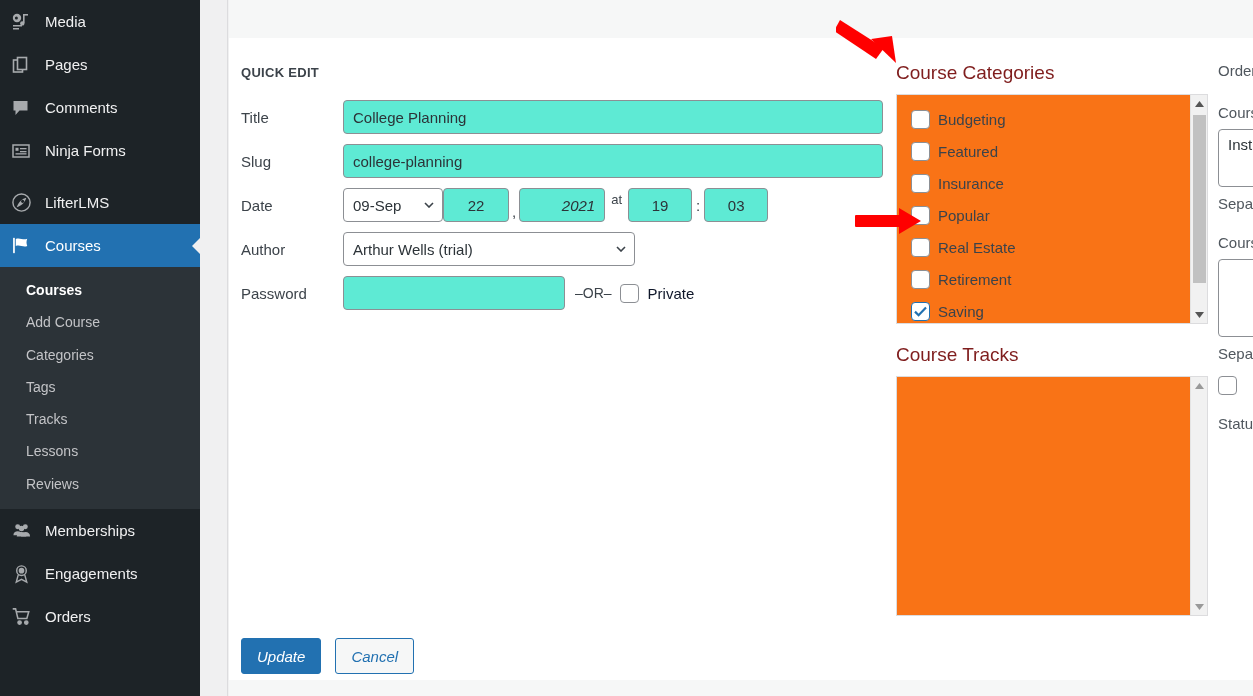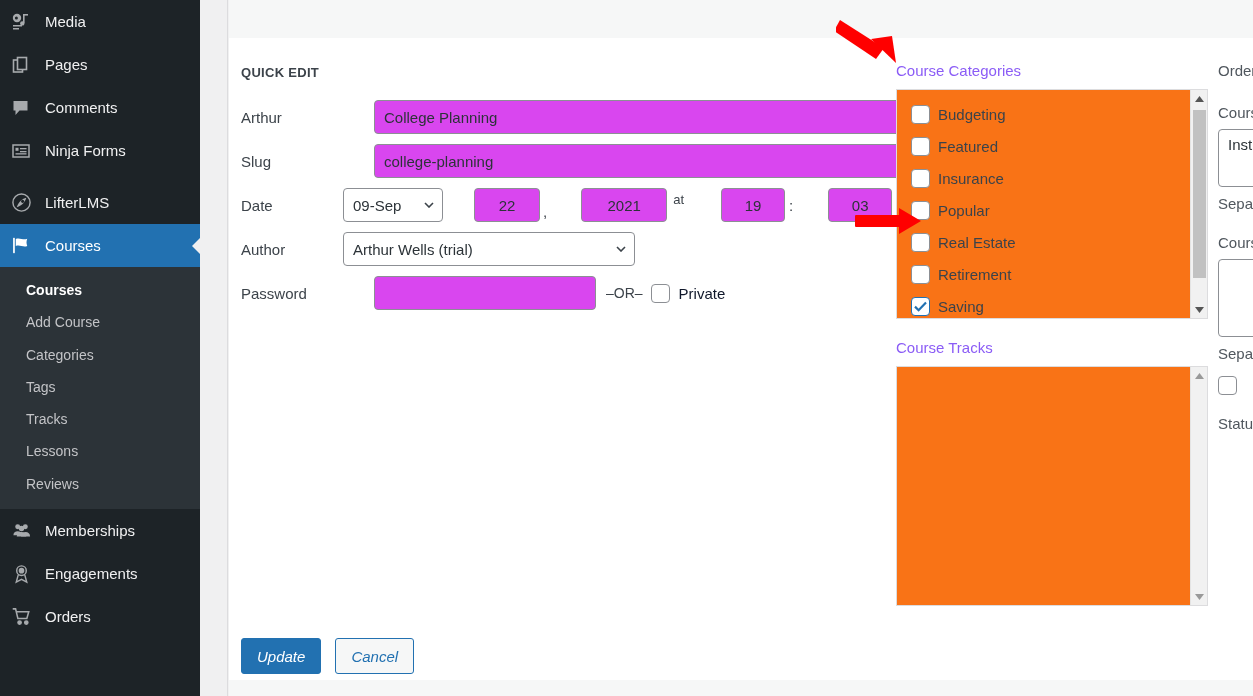--- a/index.html
+++ b/index.html
@@ -100,27 +100,26 @@
   .form-col { position: absolute; left: 12px; top: 62px; width: 660px; }
   .frow { display: flex; align-items: center; margin-bottom: 10px; }
   .flabel {
     width: 102px; flex: 0 0 102px;
     font-size: 15px; color: #3c434a;
   }
   .finput {
     height: 34px;
     border: 1px solid #8c8f94;
     border-radius: 4px;
-    background: #d946ef;
+    background: #5eead4;
     font-family: "Liberation Sans", sans-serif;
     font-size: 15px;
     color: #2c3338;
     padding: 0 9px;
     outline: none;
-    margin-left: 31px;
   }
   .w-title { width: 540px; }
   .fselect {
     height: 34px;
     border: 1px solid #8c8f94;
     border-radius: 4px;
     background: #fff;
     font-size: 15px;
     color: #2c3338;
     padding: 0 30px 0 9px;
@@ -129,21 +128,21 @@
     cursor: pointer;
     white-space: nowrap;
   }
   .fselect .caret {
     position: absolute; right: 8px; top: 50%;
     margin-top: -3px;
     width: 10px; height: 6px;
   }
   .date-month { width: 100px; }
   .date-day { width: 66px; text-align: center; }
-  .date-year { width: 86px; text-align: center; }
+  .date-year { width: 86px; text-align: right; font-style: italic; }
   .time-h, .time-m { width: 64px; text-align: center; }
   .sep { font-size: 15px; color: #3c434a; padding: 0 4px; }
   .sep-at { font-size: 13px; color: #3c434a; padding: 0 6px; align-self: flex-start; margin-top: 4px;}
   .sep-comma { font-size: 15px; color: #3c434a; padding: 0 3px; align-self: flex-end; margin-bottom: 2px;}
   .author-sel { width: 292px; }
   .pass-input { width: 222px; }
   .or-text { font-size: 14px; color: #3c434a; margin: 0 8px 0 10px; }
 
   .cbox {
     width: 19px; height: 19px;
@@ -178,21 +177,21 @@
   }
   .btn-secondary {
     background: #f6f7f7; color: #2271b1;
     border: 1px solid #2271b1;
     margin-left: 14px;
   }
 
   
   .tax-col { position: absolute; left: 667px; top: 24px; width: 312px; }
   .tax-title {
-    font-size: 15px; color: #8b5cf6;
+    font-size: 19px; color: #7f1d1d;
     margin-bottom: 10px;
   }
   .tax-box {
     position: relative;
     width: 312px;
     border: 1px solid #dcdcde;
     background: #f97316;
     overflow: hidden;
   }
   .tax-box.cats { height: 230px; }
@@ -375,21 +374,21 @@
 
   <main class="content">
 
     <section class="qe-panel">
 
       <div class="qe-title">QUICK EDIT</div>
 
       <div class="form-col">
 
         <div class="frow">
-          <span class="flabel">Arthur</span>
+          <span class="flabel">Title</span>
           <input class="finput w-title" type="text" value="College Planning" style="">
         </div>
 
         <div class="frow">
           <span class="flabel">Slug</span>
           <input class="finput w-title" type="text" value="college-planning" style="">
         </div>
 
         <div class="frow">
           <span class="flabel">Date</span>

